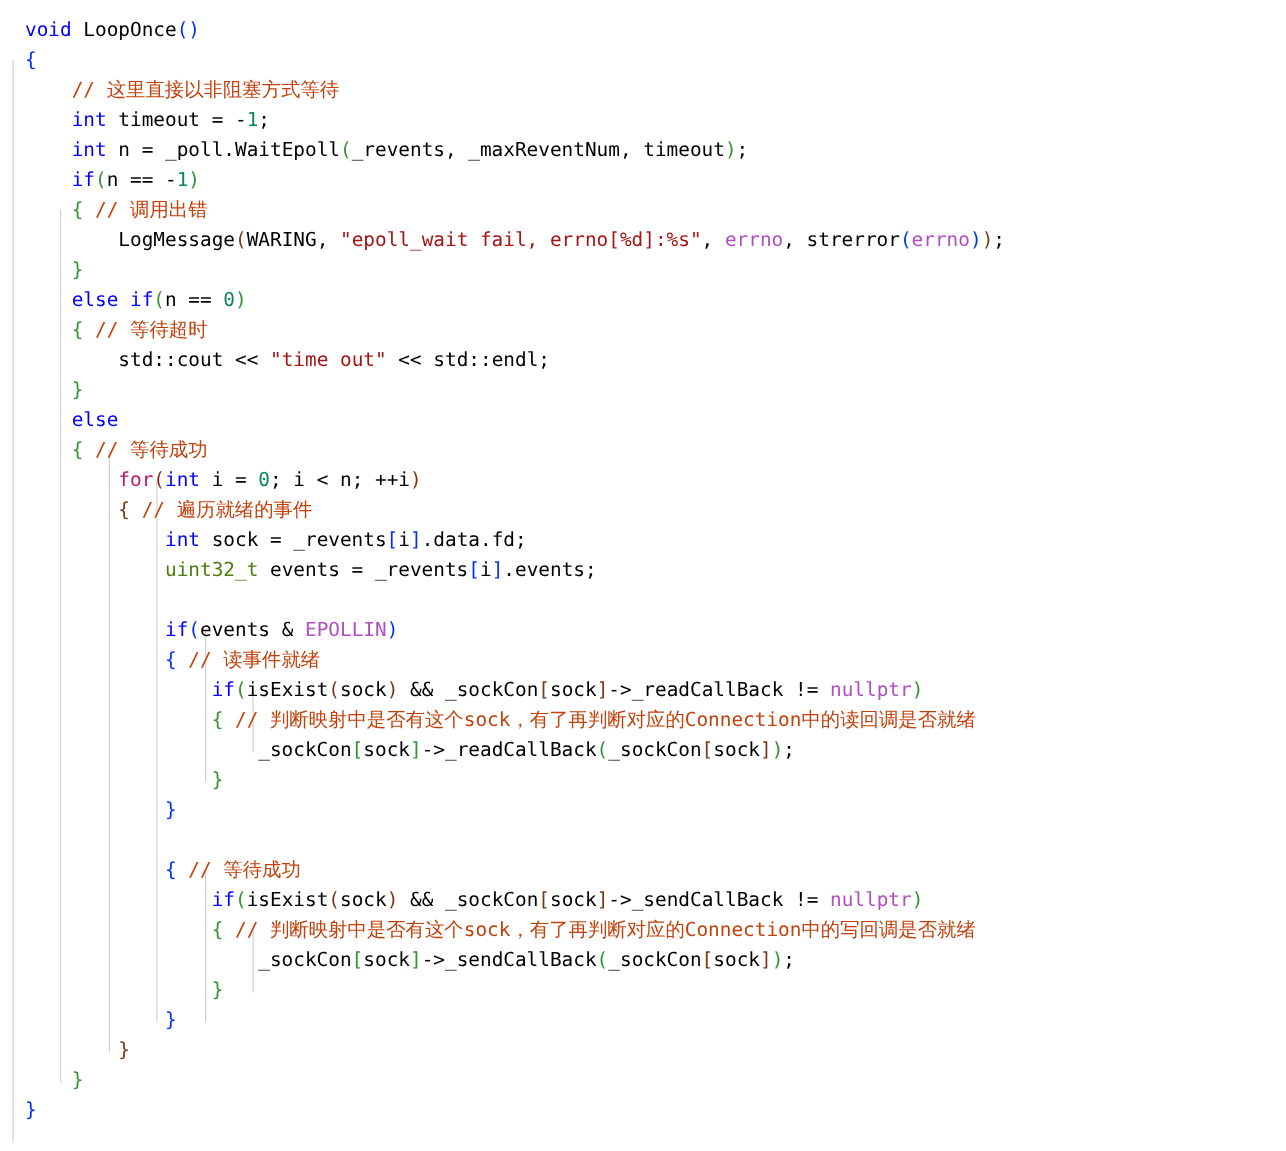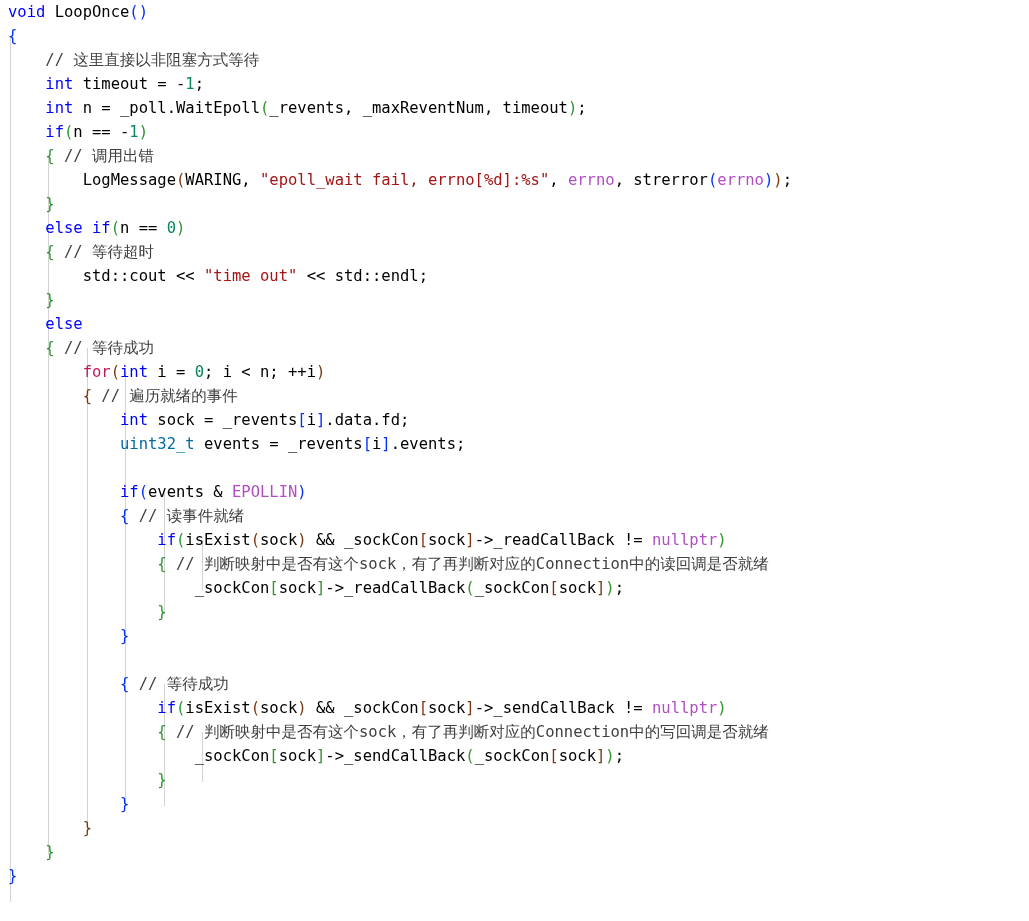--- a/index.html
+++ b/index.html
@@ -17,40 +17,40 @@
   #code-root {
     position: relative;
     width: 1029px;
     height: 921px;
     background: #ffffff;
   }
 
   .code-area {
     position: relative;
     padding: 0;
-    margin: 0;
+    margin: 12px;
   }
 
   .line {
     position: relative;
     height: 24px;
     line-height: 24px;
     font-size: 15.5px;
     white-space: pre;
     color: #000000;
     padding-left: 8px;
     letter-spacing: 0px;
   }
 
   
   .kw      { color: #0000ff; }          
   .kw2     { color: #be185d; }          
-  .type    { color: #0369a1; }          
+  .type    { color: #4d7c0f; }          
   .str     { color: #a31515; }          
-  .cmt     { color: #404040; }          
+  .cmt     { color: #c2410c; }          
   .num     { color: #098658; }          
   .macro   { color: #af4fc0; text-align: right; }          
   .plain   { color: #000000; }
 
   
   .b0 { color: #0431fa; }
   .b1 { color: #319331; }
   .b2 { color: #7b3814; }
 
   

